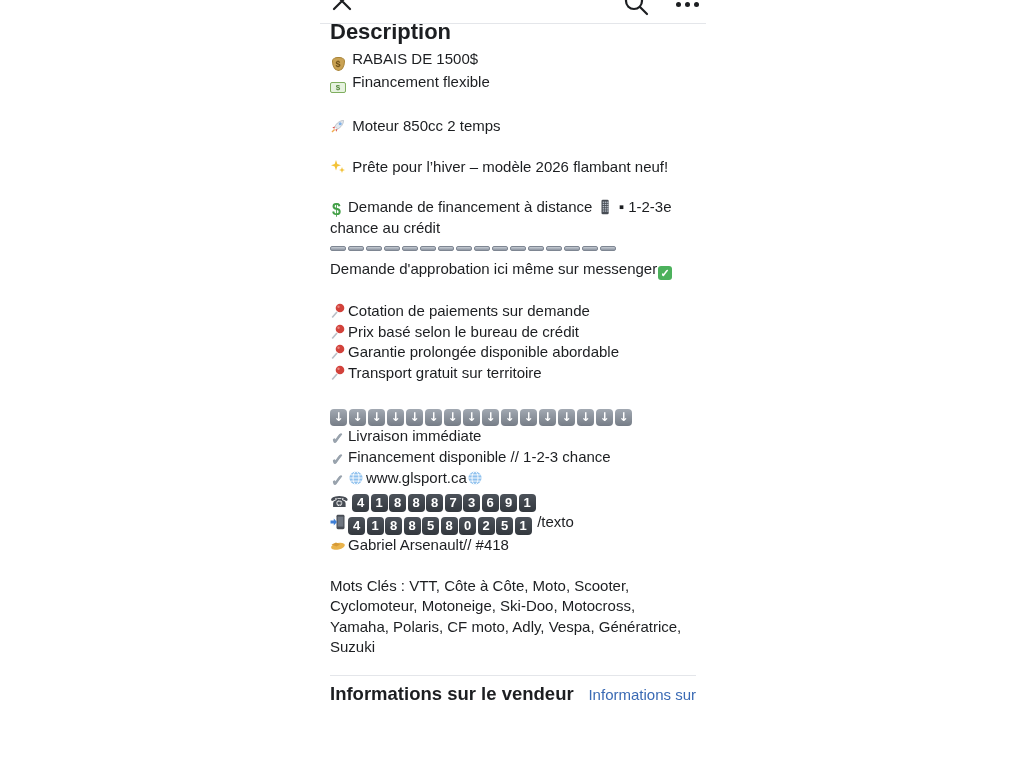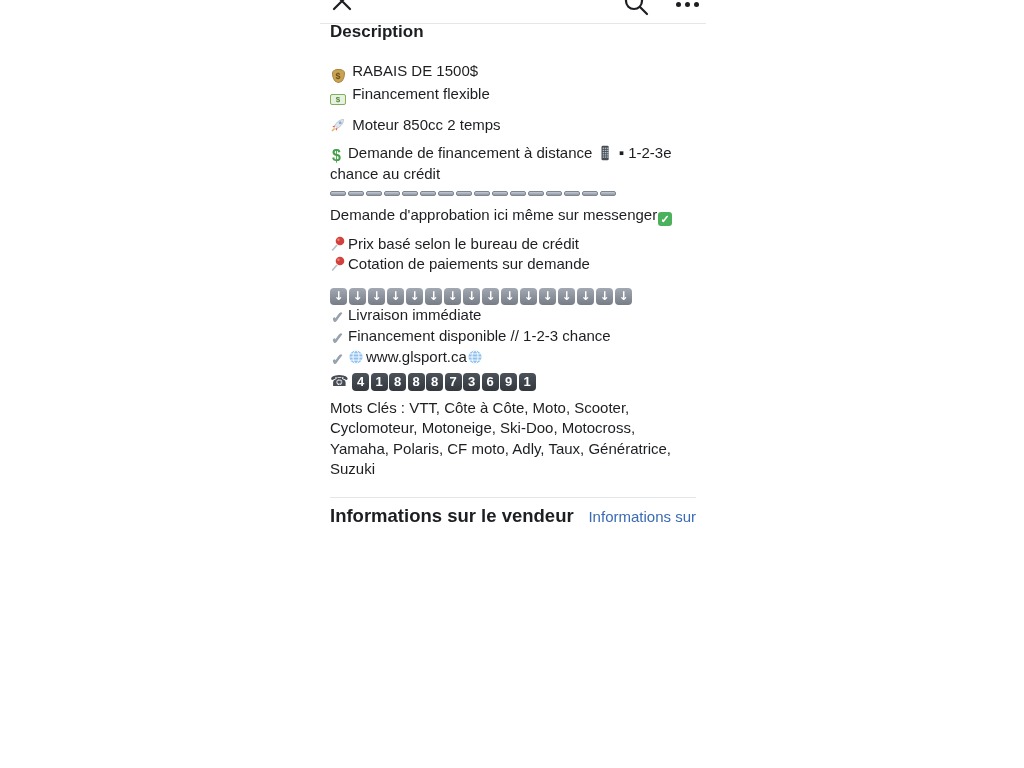--- a/index.html
+++ b/index.html
@@ -8,24 +8,24 @@
   .screen{position:absolute;left:320px;top:0;width:386px;height:768px;background:#fff;}
 
   
   .appbar{position:relative;height:23px;border-bottom:1px solid #e4e6ea;}
   .appbar .closei{position:absolute;left:11px;top:-10px;}
   .appbar .searchi{position:absolute;left:302px;top:-8px;}
   .appbar .dots{position:absolute;left:356px;top:2px;display:flex;gap:4px;}
   .appbar .dots i{width:5px;height:5px;border-radius:50%;background:#1c1e21;}
 
   .content{padding:1px 10px 0 10px;}
-  .desc-title{font-size:17px;font-weight:700;line-height:20px;margin:-3px 0 19px 0;}
+  .desc-title{font-size:22px;font-weight:700;line-height:20px;margin:-3px 0 7px 0;}
 
   .line{font-size:15px;line-height:20.5px;}
-  .group + .group{margin-top:7px;}
+  .group + .group{margin-top:20px;}
 
   
   .emo{display:inline-block;width:16px;height:16px;vertical-align:-3px;margin-right:2px;position:relative;}
   .emo svg{width:16px;height:16px;display:block;}
   .emo i{font-style:normal;}
 
   .bag{display:block;width:13px;height:14px;margin:1px auto 0;background:#c9a254;border:1px solid #a98336;box-sizing:border-box;
        border-radius:45% 45% 50% 50%/30% 30% 70% 70%;color:#6d4f17;font:700 9px/13px "Liberation Sans",sans-serif;text-align:center;}
   .bill{display:block;width:16px;height:11px;margin-top:2px;background:#e6f2df;border:1px solid #7fae5f;box-sizing:border-box;
         border-radius:2px;color:#55883d;font:700 8px/9px "Liberation Sans",sans-serif;text-align:center;}
@@ -87,20 +87,26 @@
         <div class="group">
           <div class="line"><span class="emo"><svg viewBox="0 0 16 16">
                 <path d="M13.5 2.5 C10 2.5 6.5 5 5 8.5 L7.5 11 C11 9.5 13.5 6 13.5 2.5 Z" fill="#e4e8ed" stroke="#a9b1ba" stroke-width="0.7"></path>
                 <circle cx="10.2" cy="5.8" r="1.5" fill="#7fb1e8"></circle>
                 <path d="M5 8.5 L2.3 9.6 L4.4 10.8 Z" fill="#d9534f"></path>
                 <path d="M7.5 11 L6.4 13.7 L5.3 11.6 Z" fill="#d9534f"></path>
                 <path d="M4.6 11.4 L2 14" stroke="#f0ad4e" stroke-width="1.4"></path>
               </svg></span> Moteur 850cc 2 temps</div>
         </div>
         <div class="group">
+          <div class="line"><span class="emo"><svg viewBox="0 0 16 16">
+                <path d="M6 1 L7.3 4.9 L11 6.2 L7.3 7.5 L6 11.6 L4.7 7.5 L1 6.2 L4.7 4.9 Z" fill="#f3c237"></path>
+                <path d="M12 8 L12.8 10.2 L15 11 L12.8 11.8 L12 14 L11.2 11.8 L9 11 L11.2 10.2 Z" fill="#f3c237"></path>
+              </svg></span> Prête pour l’hiver – modèle 2026 flambant neuf!</div>
+        </div>
+        <div class="group">
           <div class="line"><span class="emo"><i class="dollar">$</i></span>Demande de financement à distance <span class="emo"><svg viewBox="0 0 16 16">
                 <rect x="4.5" y="0.8" width="7.2" height="14.4" rx="1.3" fill="#474c54"></rect>
                 <g fill="#b9c0c9">
                   <rect x="5.7" y="2.6" width="1.5" height="1.3"></rect>
                   <rect x="7.9" y="2.6" width="1.5" height="1.3"></rect>
                   <rect x="10.1" y="2.6" width="1.5" height="1.3"></rect>
                   <rect x="5.7" y="4.8" width="1.5" height="1.3"></rect>
                   <rect x="7.9" y="4.8" width="1.5" height="1.3"></rect>
                   <rect x="10.1" y="4.8" width="1.5" height="1.3"></rect>
                   <rect x="5.7" y="7" width="1.5" height="1.3"></rect>
@@ -115,26 +121,36 @@
                 </g>
               </svg></span> ▪ 1-2-3e chance au crédit</div>
           <div class="line"><span class="dash"></span><span class="dash"></span><span class="dash"></span><span class="dash"></span><span class="dash"></span><span class="dash"></span><span class="dash"></span><span class="dash"></span><span class="dash"></span><span class="dash"></span><span class="dash"></span><span class="dash"></span><span class="dash"></span><span class="dash"></span><span class="dash"></span><span class="dash"></span></div>
           <div class="line">Demande d'approbation ici même sur messenger<span class="emo"><i class="okbox">✓</i></span></div>
         </div>
         <div class="group">
           <div class="line"><span class="emo"><svg viewBox="0 0 16 16">
                 <line x1="7" y1="9" x2="2.2" y2="14.5" stroke="#b9bfc7" stroke-width="1.6"></line>
                 <circle cx="10" cy="5" r="4.3" fill="#d2423b"></circle>
                 <circle cx="8.5" cy="3.7" r="1.2" fill="#e8837e"></circle>
+              </svg></span>Cotation de paiements sur demande</div>
+          <div class="line"><span class="emo"><svg viewBox="0 0 16 16">
+                <line x1="7" y1="9" x2="2.2" y2="14.5" stroke="#b9bfc7" stroke-width="1.6"></line>
+                <circle cx="10" cy="5" r="4.3" fill="#d2423b"></circle>
+                <circle cx="8.5" cy="3.7" r="1.2" fill="#e8837e"></circle>
               </svg></span>Prix basé selon le bureau de crédit</div>
           <div class="line"><span class="emo"><svg viewBox="0 0 16 16">
                 <line x1="7" y1="9" x2="2.2" y2="14.5" stroke="#b9bfc7" stroke-width="1.6"></line>
                 <circle cx="10" cy="5" r="4.3" fill="#d2423b"></circle>
                 <circle cx="8.5" cy="3.7" r="1.2" fill="#e8837e"></circle>
-              </svg></span>Cotation de paiements sur demande</div>
+              </svg></span>Garantie prolongée disponible abordable</div>
+          <div class="line"><span class="emo"><svg viewBox="0 0 16 16">
+                <line x1="7" y1="9" x2="2.2" y2="14.5" stroke="#b9bfc7" stroke-width="1.6"></line>
+                <circle cx="10" cy="5" r="4.3" fill="#d2423b"></circle>
+                <circle cx="8.5" cy="3.7" r="1.2" fill="#e8837e"></circle>
+              </svg></span>Transport gratuit sur territoire</div>
         </div>
         <div class="group">
           <div class="line"><span class="arrowsq">↓</span><span class="arrowsq">↓</span><span class="arrowsq">↓</span><span class="arrowsq">↓</span><span class="arrowsq">↓</span><span class="arrowsq">↓</span><span class="arrowsq">↓</span><span class="arrowsq">↓</span><span class="arrowsq">↓</span><span class="arrowsq">↓</span><span class="arrowsq">↓</span><span class="arrowsq">↓</span><span class="arrowsq">↓</span><span class="arrowsq">↓</span><span class="arrowsq">↓</span><span class="arrowsq">↓</span></div>
           <div class="line"><span class="emo"><i class="gcheck">✓</i></span>Livraison immédiate</div>
           <div class="line"><span class="emo"><i class="gcheck">✓</i></span>Financement disponible // 1-2-3 chance</div>
           <div class="line"><span class="emo"><i class="gcheck">✓</i></span><span class="emo"><svg viewBox="0 0 16 16">
                 <circle cx="8" cy="8" r="6.5" fill="#8fc1ee"></circle>
                 <g stroke="#ffffff" stroke-width="0.9" fill="none">
                   <ellipse cx="8" cy="8" rx="3" ry="6.5"></ellipse>
                   <line x1="1.5" y1="8" x2="14.5" y2="8"></line>
@@ -144,23 +160,32 @@
               </svg></span>www.glsport.ca<span class="emo"><svg viewBox="0 0 16 16">
                 <circle cx="8" cy="8" r="6.5" fill="#8fc1ee"></circle>
                 <g stroke="#ffffff" stroke-width="0.9" fill="none">
                   <ellipse cx="8" cy="8" rx="3" ry="6.5"></ellipse>
                   <line x1="1.5" y1="8" x2="14.5" y2="8"></line>
                   <line x1="2.5" y1="4.9" x2="13.5" y2="4.9"></line>
                   <line x1="2.5" y1="11.1" x2="13.5" y2="11.1"></line>
                 </g>
               </svg></span></div>
           <div class="line"><span class="emo"><i class="phone">☎</i></span> <span class="key">4</span><span class="key">1</span><span class="key">8</span><span class="key">8</span><span class="key">8</span><span class="key">7</span><span class="key">3</span><span class="key">6</span><span class="key">9</span><span class="key">1</span></div>
+          <div class="line"><span class="emo"><svg viewBox="0 0 16 16">
+                <rect x="6.5" y="0.8" width="8" height="14.4" rx="1.4" fill="#474c54"></rect>
+                <rect x="7.6" y="2.6" width="5.8" height="10" fill="#6f7681"></rect>
+                <path d="M0.5 6.6 H3.8 V4.4 L7 8 L3.8 11.6 V9.4 H0.5 Z" fill="#3e7fd6"></path>
+              </svg></span><span class="key">4</span><span class="key">1</span><span class="key">8</span><span class="key">8</span><span class="key">5</span><span class="key">8</span><span class="key">0</span><span class="key">2</span><span class="key">5</span><span class="key">1</span> /texto</div>
+          <div class="line"><span class="emo"><svg viewBox="0 0 16 16">
+                <ellipse cx="8" cy="9.2" rx="7" ry="3.3" fill="#e9b34c" transform="rotate(-12 8 9.2)"></ellipse>
+                <path d="M1.5 7.5 L6 5.4 L10 7.4 L6.5 9.4 Z" fill="#d79a36"></path>
+              </svg></span>Gabriel Arsenault// #418</div>
         </div>
         <div class="group">
-          <div class="line">Mots Clés : VTT, Côte à Côte, Moto, Scooter, Cyclomoteur, Motoneige, Ski-Doo, Motocross, Yamaha, Polaris, CF moto, Adly, Taux, Génératrice, Suzuki</div>
+          <div class="line">Mots Clés : VTT, Côte à Côte, Moto, Scooter, Cyclomoteur, Motoneige, Ski-Doo, Motocross, Yamaha, Polaris, CF moto, Adly, Vespa, Génératrice, Suzuki</div>
         </div>
       </div>
   </div>
 
   <div class="seller">
     <h2>Informations sur le vendeur</h2>
     <a href="#">Informations sur</a>
   </div>
 
 </div>

